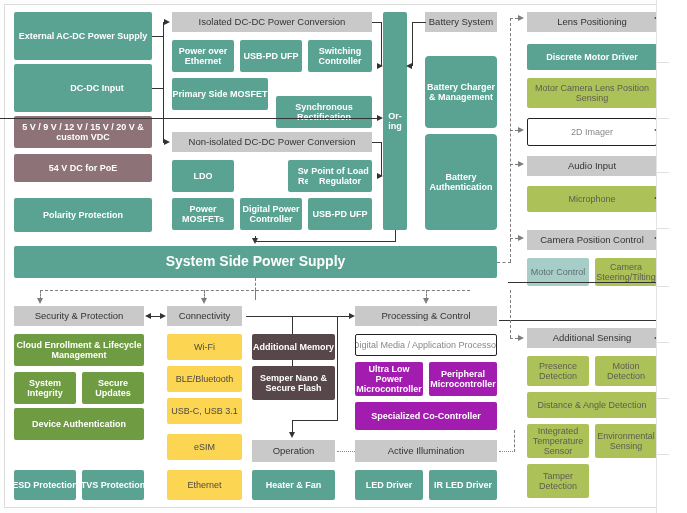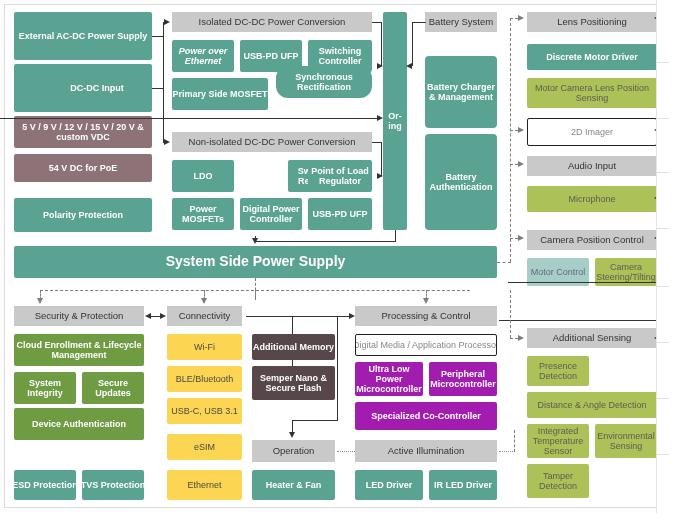--- a/index.html
+++ b/index.html
@@ -51,33 +51,33 @@
   <div class="blk mauve" style="left:14px;top:154px;width:138px;height:28px;">
       <span>54 V DC for PoE</span>
     </div>
   <div class="blk teal" style="left:14px;top:198px;width:138px;height:34px;">
       <span>Polarity Protection</span>
     </div>
 
   <div class="blk hdr" style="left:172px;top:12px;width:200px;height:20px;">
       <span>Isolated DC-DC Power Conversion</span>
     </div>
-  <div class="blk teal" style="left:172px;top:40px;width:62px;height:32px;font-style:italic;">
+  <div class="blk teal" style="left:172px;top:40px;width:62px;height:32px;">
       <span>Power over Ethernet</span>
     </div>
   <div class="blk teal" style="left:240px;top:40px;width:62px;height:32px;">
       <span class="nowrap">USB-PD UFP</span>
     </div>
   <div class="blk teal" style="left:308px;top:40px;width:64px;height:32px;">
       <span>Switching Controller</span>
     </div>
   <div class="blk teal" style="left:172px;top:78px;width:96px;height:32px;">
       <span class="nowrap">Primary Side MOSFET</span>
     </div>
-  <div class="blk teal" style="left:276px;top:66px;width:96px;height:32px;border-radius:12px;">
+  <div class="blk teal" style="left:276px;top:96px;width:96px;height:32px;">
       <span>Synchronous Rectification</span>
     </div>
 
   <div class="blk hdr" style="left:172px;top:132px;width:200px;height:20px;">
       <span>Non-isolated DC-DC Power Conversion</span>
     </div>
   <div class="blk teal" style="left:172px;top:160px;width:62px;height:32px;">
       <span>LDO</span>
     </div>
   <div class="blk teal" style="left:240px;top:160px;width:62px;height:32px;margin-left:48px;">
@@ -141,20 +141,23 @@
     </div>
   <div class="blk olive" style="left:595px;top:258px;width:62px;height:28px;">
       <span>Camera Steering/Tilting</span>
     </div>
 
   <div class="blk hdr" style="left:527px;top:328px;width:130px;height:20px;">
       <span>Additional Sensing</span>
     </div>
   <div class="blk olive" style="left:527px;top:356px;width:62px;height:30px;">
       <span>Presence Detection</span>
+    </div>
+  <div class="blk olive" style="left:595px;top:356px;width:62px;height:30px;">
+      <span>Motion Detection</span>
     </div>
   <div class="blk olive" style="left:527px;top:392px;width:130px;height:26px;">
       <span>Distance &amp; Angle Detection</span>
     </div>
   <div class="blk olive" style="left:527px;top:424px;width:62px;height:34px;">
       <span>Integrated Temperature Sensor</span>
     </div>
   <div class="blk olive" style="left:595px;top:424px;width:62px;height:34px;">
       <span>Environmental Sensing</span>
     </div>

